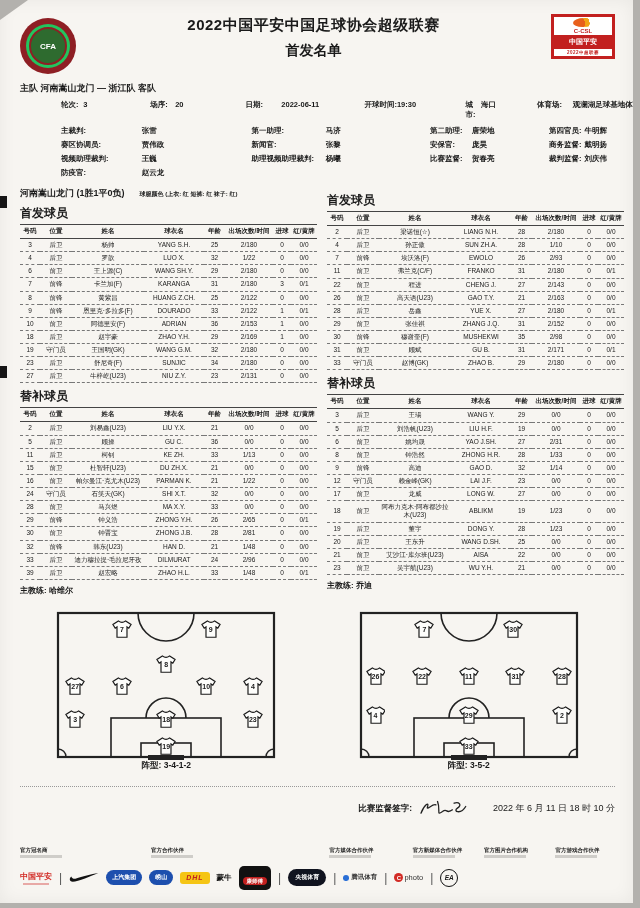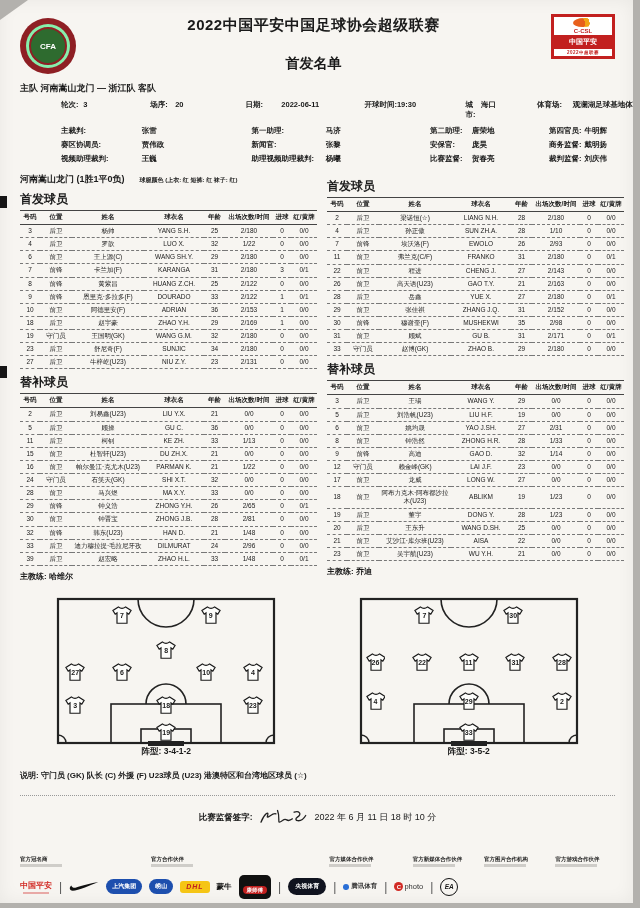--- a/index.html
+++ b/index.html
@@ -6,25 +6,25 @@
   body{width:640px;height:908px;background:#b3b1ad;font-family:"Liberation Sans","DejaVu Sans",sans-serif;color:#1a1a1a;position:relative;overflow:hidden;}
   .paper{position:absolute;left:0;top:0;right:7px;bottom:5px;background:#f7f5f1;box-shadow:inset 0 0 18px rgba(0,0,0,.06);overflow:hidden;}
   .wedge{position:absolute;left:0;top:0;width:28px;height:20px;background:#b3b1ad;clip-path:polygon(0 0,100% 0,0 100%);}
   .edge-mark{position:absolute;left:0;width:7px;height:12px;background:#151515;}
   .m1{top:196px}.m2{top:366px}
   .content{position:absolute;left:20px;right:18px;top:10px;}
 
   
   .hdr{display:flex;align-items:flex-start;justify-content:space-between;}
   .cfa{width:56px;height:56px;border-radius:50%;background:#8e1f24;display:flex;align-items:center;justify-content:center;margin-top:8px;}
-  .cfa-in{width:44px;height:44px;border-radius:50%;background:#86efac;display:flex;align-items:center;justify-content:center;}
+  .cfa-in{width:44px;height:44px;border-radius:50%;background:#22c55e;display:flex;align-items:center;justify-content:center;}
   .cfa-core{width:34px;height:34px;border-radius:50%;background:#2e6b2f;color:#fff;font-size:8px;font-weight:bold;display:flex;align-items:center;justify-content:center;border:2px solid #8e1f24;}
   .titles{text-align:center;flex:1;padding-top:6px;}
   .t1{font-size:15px;font-weight:bold;letter-spacing:.5px;}
-  .t2{font-size:14px;font-weight:bold;margin-top:20px;}
+  .t2{font-size:14px;font-weight:bold;margin-top:7px;}
   .csl{width:58px;border:3px solid #c2201f;background:#fff;margin-top:4px;text-align:center;}
   .csl-top{font-size:6px;color:#c2201f;font-weight:bold;padding:1px 0;position:relative;}
   .csl-flame{display:inline-block;width:20px;height:9px;background:radial-gradient(circle at 30% 60%,#e8601c 0 40%,#f2a416 41% 70%,transparent 71%);border-radius:60% 40% 50% 50%;}
   .csl-mid{background:#c2201f;color:#fff;font-size:7px;font-weight:bold;padding:2px 0;}
   .csl-bot{font-size:4.5px;color:#c2201f;font-weight:bold;padding:1px 0;letter-spacing:.5px;}
 
   
   .teamsline{font-size:9px;font-weight:bold;margin:8px 0 5px;}
   .inforow{display:grid;grid-template-columns:15% 16% 20% 17% 12% 20%;font-size:7.5px;font-weight:bold;margin-bottom:6px;}
   .offrow{display:grid;grid-template-columns:32% 30% 20% 18%;font-size:7.5px;font-weight:bold;margin-bottom:4px;}
@@ -51,21 +51,21 @@
   .pitchwrap{width:297px;display:flex;flex-direction:column;align-items:center;}
   .pitch{position:relative;width:222px;height:146px;}
   .pitch svg.field{position:absolute;inset:0;}
   .shirt{position:absolute;width:20px;height:18px;transform:translate(-50%,-50%);}
   .shirt svg{position:absolute;inset:0;}
   .shirt-no{position:absolute;left:0;right:0;top:6px;text-align:center;font-size:7px;font-weight:bold;}
   .formation{font-size:8.5px;font-weight:bold;margin-top:4px;}
 
   .legend{font-size:8px;font-weight:bold;margin-top:12px;}
 
-  .sigrow{display:flex;justify-content:center;align-items:center;margin-top:14px;border-top:1px dotted #999;padding-top:10px;}
+  .sigrow{display:flex;justify-content:flex-end;align-items:center;margin-top:14px;border-top:1px dotted #999;padding-top:10px;gap:19px;}
   .siglabel{font-size:8.5px;font-weight:bold;display:flex;align-items:center;gap:4px;}
   .sigdate{font-size:9px;font-weight:normal;}
 
   
   .footer{margin-top:26px;}
   .sponsor-heads{display:grid;grid-template-columns:22% 30% 14% 12% 12% 10%;font-size:5.5px;font-weight:bold;}
   .sp-head .en{display:block;width:42px;height:3px;background:#cfcdc9;margin-top:1px;}
   .sponsor-row{display:flex;align-items:center;gap:7px;margin-top:8px;}
   .sep{color:#555;font-size:12px;font-weight:200;}
   .sp-pingan{color:#d22b25;font-size:8px;font-weight:bold;}
@@ -184,20 +184,26 @@
         </span>
         <span class="pair">
           <span class="plabel">比赛监督:</span>
           <span class="pvalue">贺春亮</span>
         </span>
         <span class="pair">
           <span class="plabel">裁判监督:</span>
           <span class="pvalue">刘庆伟</span>
         </span>
       </div>
+    <div class="offrow">
+        <span class="pair">
+          <span class="plabel">防疫官:</span>
+          <span class="pvalue">赵云龙</span>
+        </span>
+      </div>
 
     <div class="teams">
       <div class="teamcol">
         <div class="theadline">
           <span class="tname">河南嵩山龙门 (1胜1平0负)</span>
           <span class="tkit">球服颜色 (上衣: 红 短裤: 红 袜子: 红)</span>
         </div>
         <div class="seclabel">首发球员</div>
         <table>
           <colgroup>
@@ -932,21 +938,20 @@
               <svg viewBox="0 0 22 20">
                 <path d="M7 1 L1 5 L3.5 9 L5.5 7.6 L5.5 19 L16.5 19 L16.5 7.6 L18.5 9 L21 5 L15 1 Q11 4.4 7 1 Z" fill="#fdfdfb" stroke="#1a1a1a" stroke-width="1.3"></path>
               </svg>
               <span class="shirt-no">33</span>
             </div>
           </div>
         <div class="formation"><span>阵型:</span> <span>3-5-2</span></div>
       </div>
     </div>
 
-    <div class="legend">说明: 守门员 (GK) 队长 (C) 外援 (F) U23球员 (U23)  港澳特区和台湾地区球员 (☆)</div>
 
     <div class="sigrow">
       <div class="siglabel">
         <span>比赛监督签字:</span>
         <svg width="58" height="24" viewBox="0 0 70 26">
           <path d="M6 18 C10 8 16 4 14 10 C12 16 20 6 24 8 M26 4 C30 14 24 22 32 16 C38 11 36 20 44 14 M46 6 C52 4 56 8 50 12 C44 16 54 20 60 10" stroke="#222" fill="none" stroke-width="1.6" stroke-linecap="round"></path>
         </svg>
       </div>
       <div class="sigdate">2022 年 6 月 11 日 18 时 10 分</div>
     </div>

